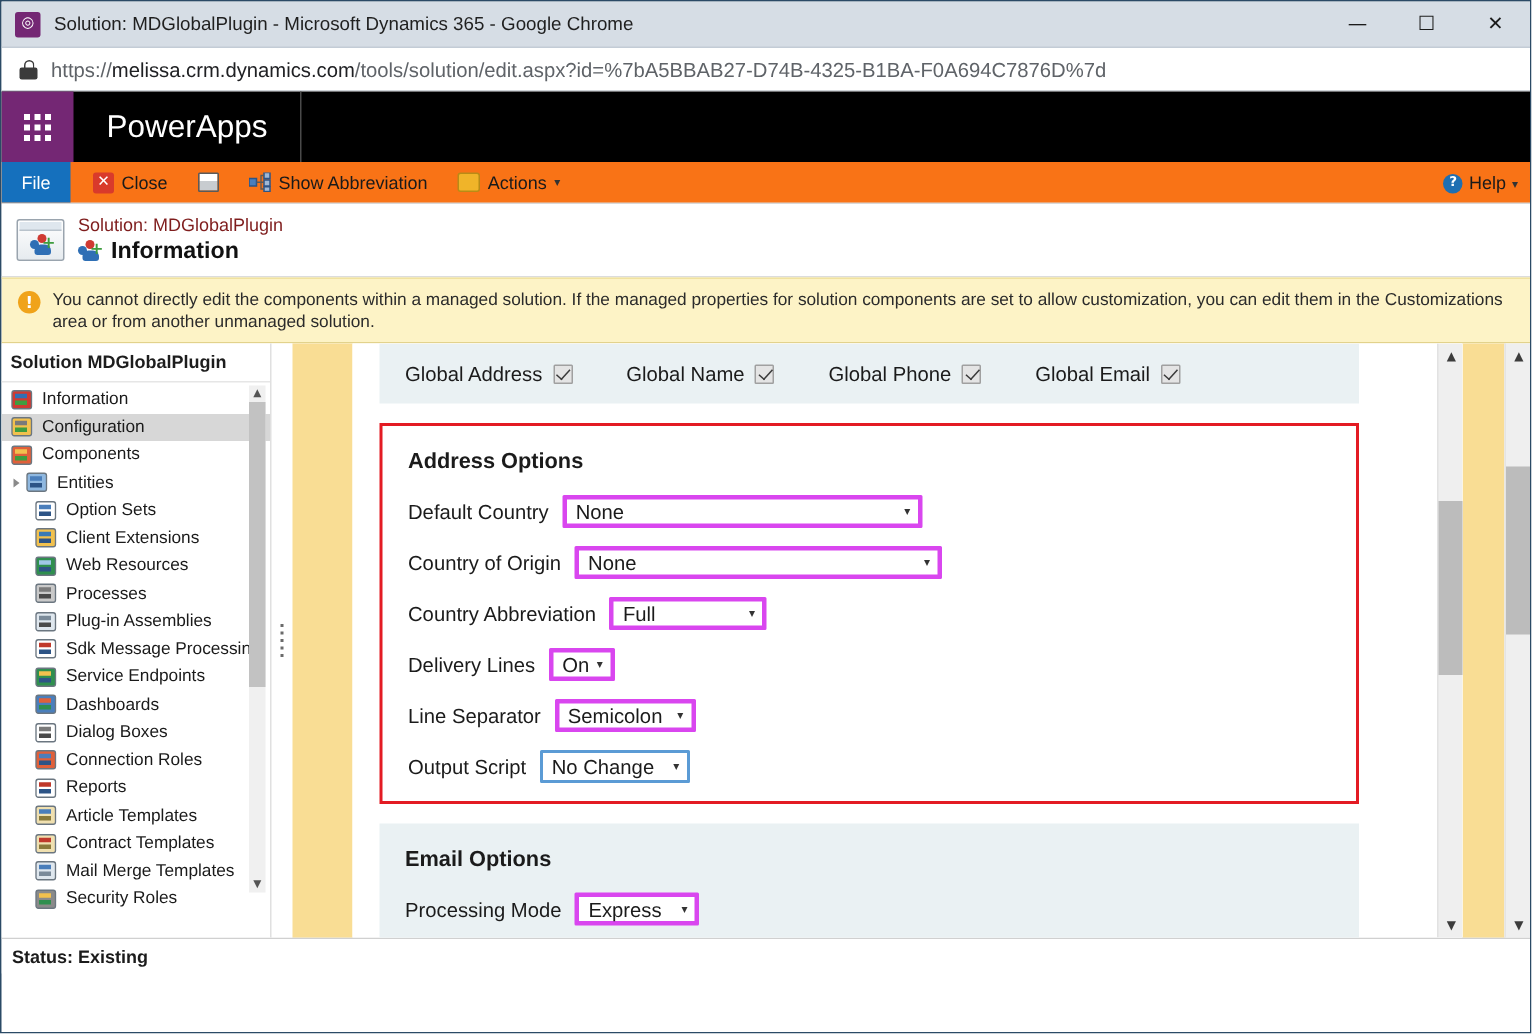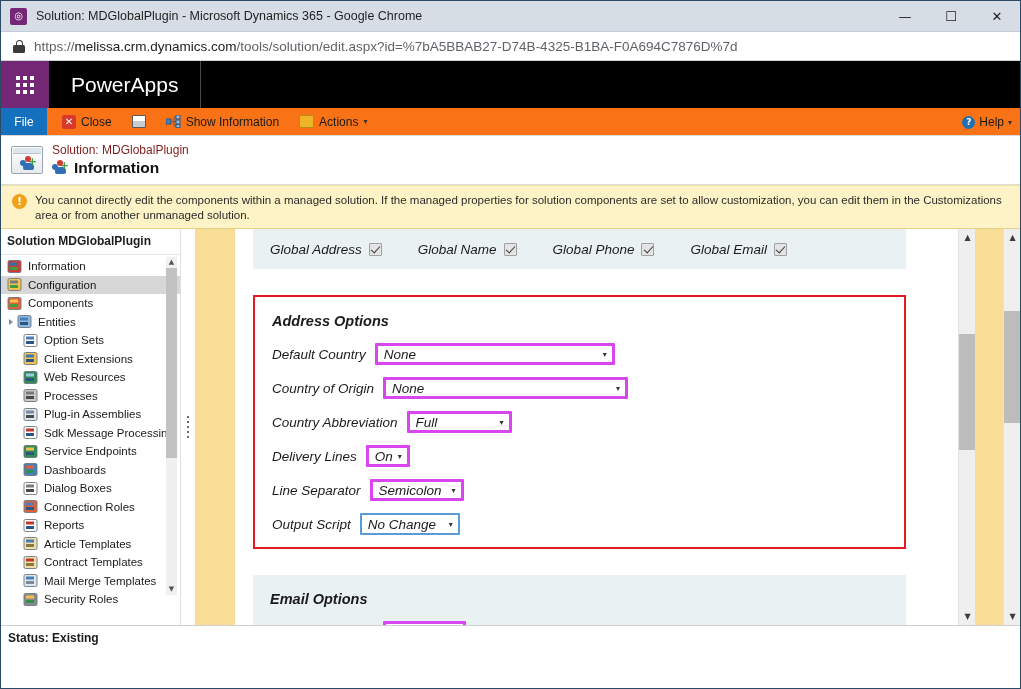--- a/index.html
+++ b/index.html
@@ -288,21 +288,21 @@
   }
   .grip { display: flex; flex-direction: column; gap: 3px; }
   .grip i { width: 2px; height: 2px; background: #6b6b6b; display: block; }
 
   .yellow-band { width: 40px; flex: none; background: #f9dd94; }
 
   
   .content {
     flex: 1; position: relative; background: #fff; overflow: hidden;
   }
-  .content-inner { padding: 0 16px 0 18px; font-style: italic; }
+  .content-inner { padding: 0 16px 0 18px; }
 
   .flags-bar {
     background: #eaf1f3;
     height: 40px;
     display: flex; align-items: center;
     gap: 36px;
     padding-left: 17px;
     margin-right: 53px;
   }
   .flag {
@@ -315,21 +315,21 @@
     position: relative; border-radius: 1px;
   }
   .cbx:after {
     content: ""; position: absolute;
     left: 3.5px; top: 0.5px; width: 4px; height: 8px;
     border: solid #3a3a3a; border-width: 0 1.8px 1.8px 0;
     transform: rotate(42deg);
   }
 
   .panel {
-    margin-top: 26px; margin-right: 53px;
+    margin-top: 13px; margin-right: 53px;
     background: #fff;
     padding: 16px 0 12px 17px;
   }
   .panel.boxed {
     border: 2px solid #e31b23;
   }
   .panel.tinted { background: #eaf1f3; padding-bottom: 16px; }
   .panel-title {
     font-size: 14.5px; font-weight: bold; color: #1b1b1b;
     margin-bottom: 14px;
@@ -465,21 +465,21 @@
       <div class="rb-item">
         <span class="icn icn-deps">
           <svg width="15" height="13" viewBox="0 0 15 13">
             <rect x="0" y="4" width="5" height="5" fill="#4a7ebb" stroke="#2d5486"></rect>
             <rect x="10" y="0" width="4" height="4" fill="#9fb8d6" stroke="#2d5486"></rect>
             <rect x="10" y="5" width="4" height="4" fill="#9fb8d6" stroke="#2d5486"></rect>
             <rect x="10" y="9.5" width="4" height="3.2" fill="#9fb8d6" stroke="#2d5486"></rect>
             <path d="M5 6.5 H8 V2 H10 M8 6.5 H10 M8 6.5 V11 H10" stroke="#5a5a5a" fill="none" stroke-width="0.9"></path>
           </svg>
         </span>
-        <span>Show Information</span>
+        <span>Show Abbreviation</span>
       </div>
       <div class="rb-item">
         <span class="icn icn-actions"></span>
         <span>Actions</span>
         <span class="caret">▾</span>
       </div>
     </div>
     <div class="ribbon-right">
       <span class="icn icn-help">?</span>
       <span>Help</span>

